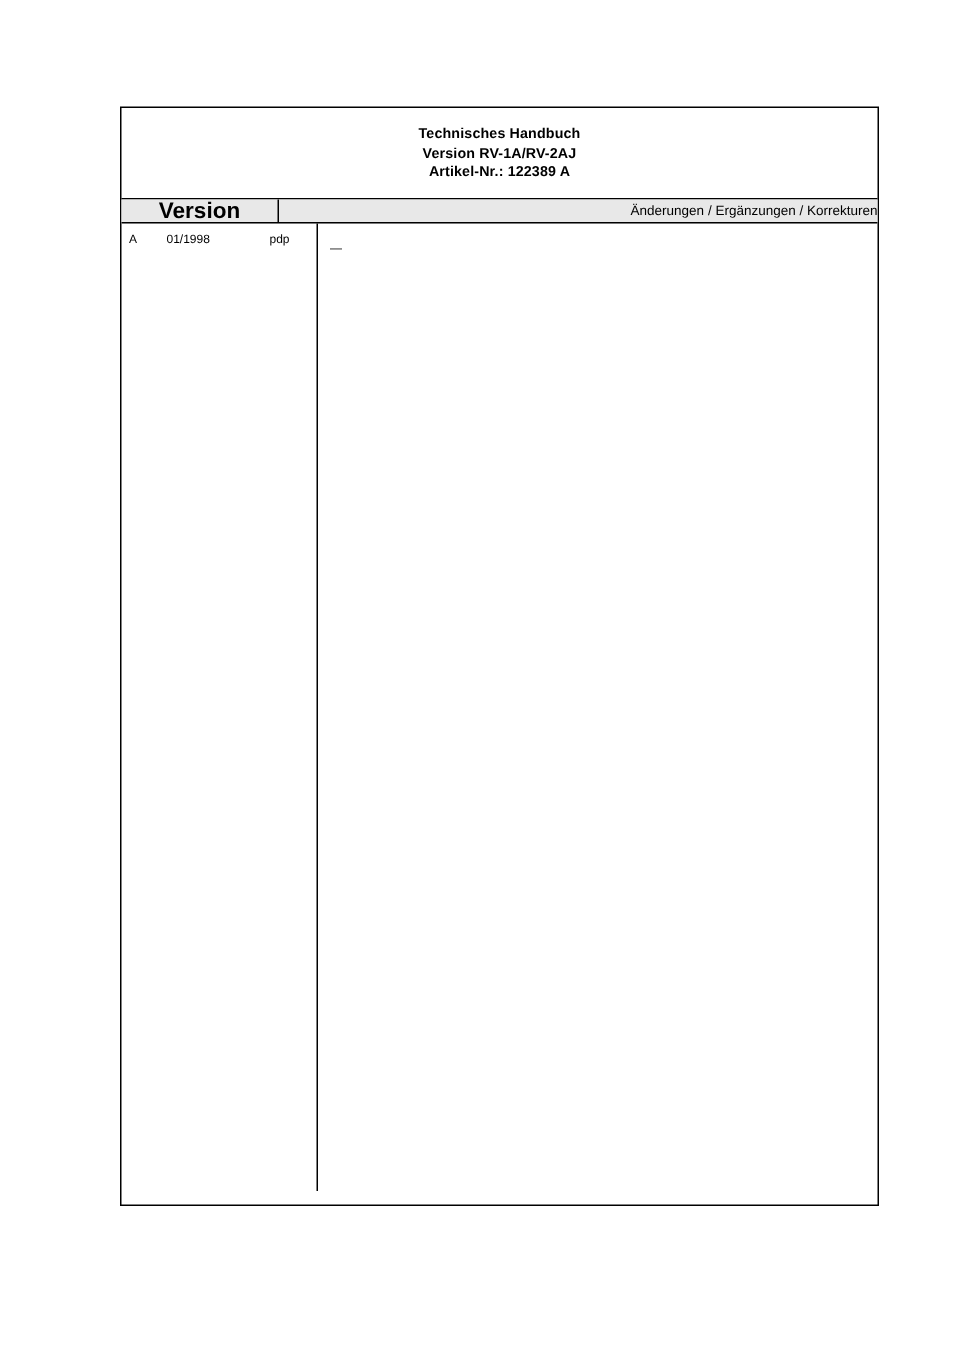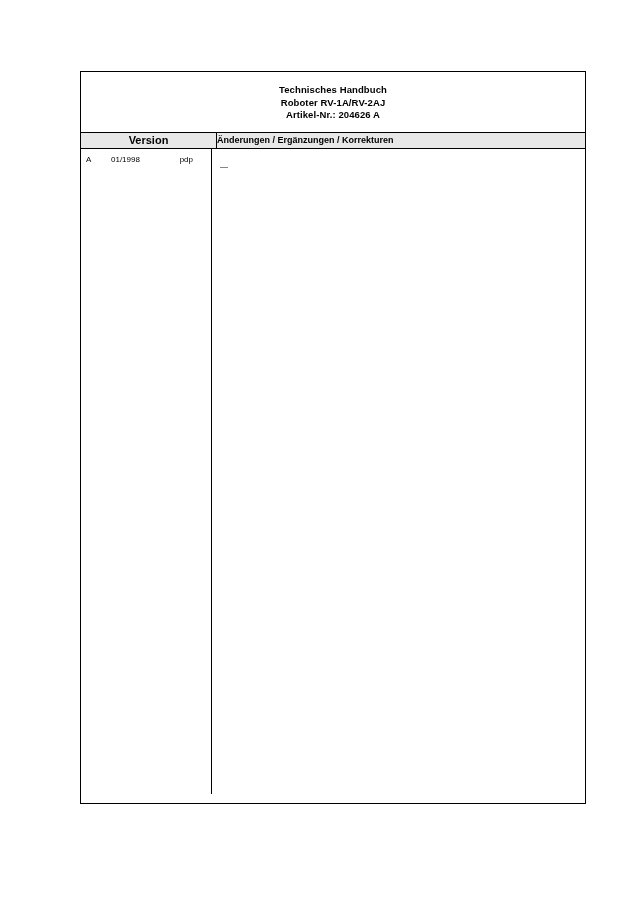--- a/index.html
+++ b/index.html
@@ -57,33 +57,33 @@
   .col-header-row {
     display: flex;
     width: 100%;
     box-sizing: border-box;
     background: #e8e8e8;
     border-bottom: 1px solid #000000;
     height: 16px;
   }
   .col-header-version {
     box-sizing: border-box;
-    width: 136px;
+    width: 105px;
     border-right: 1px solid #000000;
     text-align: center;
-    font-size: 11px;
+    font-size: 15px;
     font-weight: bold;
     line-height: 15px;
   }
   .col-header-changes {
     box-sizing: border-box;
     flex: 1;
-    text-align: left;
+    text-align: right;
     font-size: 9px;
-    font-weight: bold;
+    font-weight: normal;
     line-height: 15px;
   }
 
   
   .body-row {
     display: flex;
     width: 100%;
     height: 645px;
     box-sizing: border-box;
   }
@@ -129,22 +129,22 @@
 </style>
 </head>
 <body>
 
 <div class="page">
 
   <div class="doc-table">
 
     <div class="title-block">
       <div class="title-line">Technisches Handbuch</div>
-      <div class="title-line">Roboter RV-1A/RV-2AJ</div>
-      <div class="title-line">Artikel-Nr.: 204626 A</div>
+      <div class="title-line">Version RV-1A/RV-2AJ</div>
+      <div class="title-line">Artikel-Nr.: 122389 A</div>
     </div>
 
     <div class="col-header-row">
       <div class="col-header-version">Version</div>
       <div class="col-header-changes">Änderungen / Ergänzungen / Korrekturen</div>
     </div>
 
     <div class="body-row">
       <div class="cell-version">
         <span class="ver-letter">A</span>

